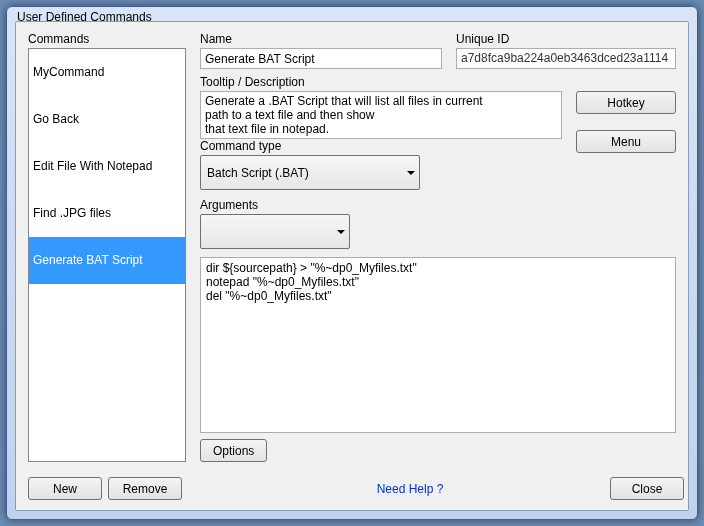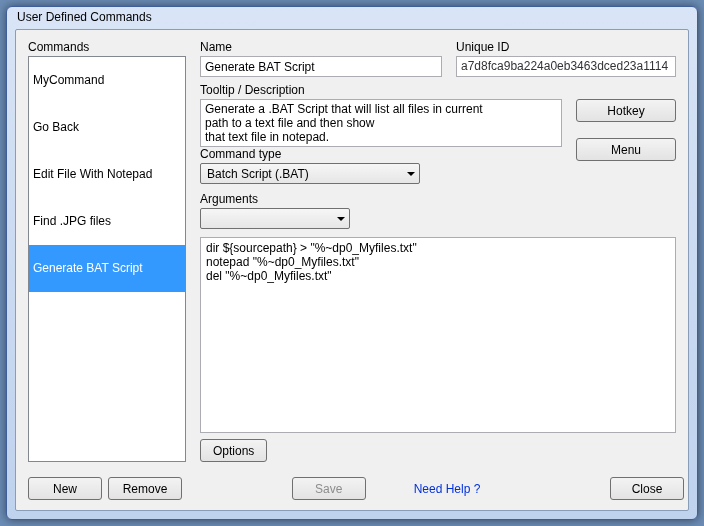--- a/index.html
+++ b/index.html
@@ -17,21 +17,21 @@
     position: absolute;
     left: 6px; top: 6px; right: 6px; bottom: 6px;
     background: linear-gradient(#d9e5f7,#cddcf2 40%,#bfd2ee);
     border: 1px solid #3f5f9a;
     border-radius: 6px;
     box-shadow: 0 0 10px rgba(0,0,0,0.5);
     display: flex;
     flex-direction: column;
   }
   .titlebar {
-    height: 22px;
+    height: 14px;
     padding: 3px 10px 0 10px;
     color: #000;
     font-size: 12px;
   }
   .client {
     margin: 0 8px 8px 8px;
     flex: 1;
     background: #f0f0f0;
     border: 1px solid #8a9db8;
     border-radius: 2px;
@@ -79,21 +79,21 @@
     color: #000;
   }
   .textinput { height: 21px; }
   .readonly { height: 21px; background: #fff; color:#333; overflow:hidden; white-space:nowrap; }
   .textarea {
     resize: none;
     line-height: 14px;
     height: 48px;
   }
   .combo {
-    height: 21px;
+    height: 35px;
     display: flex;
     align-items: center;
     justify-content: space-between;
     background: linear-gradient(#f6f6f6,#e6e6e6);
     border: 1px solid #707070;
     border-radius: 2px;
     padding: 0 4px 0 6px;
     cursor: default;
   }
   .combo .arrow {
@@ -215,21 +215,20 @@
         <button class="btn small">Options</button>
       </div>
 
     </div>
 
     <div class="bottom-bar">
       <button class="btn" style="min-width:74px;">New</button>
       <span style="width:6px;"></span>
       <button class="btn" style="min-width:74px;">Remove</button>
       <span class="spacer"></span>
-      <button class="btn disabled" style="min-width:74px;">Save</button>
       <span style="width:40px;"></span>
       <span class="link">Need Help ?</span>
       <span class="spacer"></span>
       <button class="btn" style="min-width:74px;margin-left:12px;">Close</button>
     </div>
 
   </div>
 </div>
 
 </body></html>

